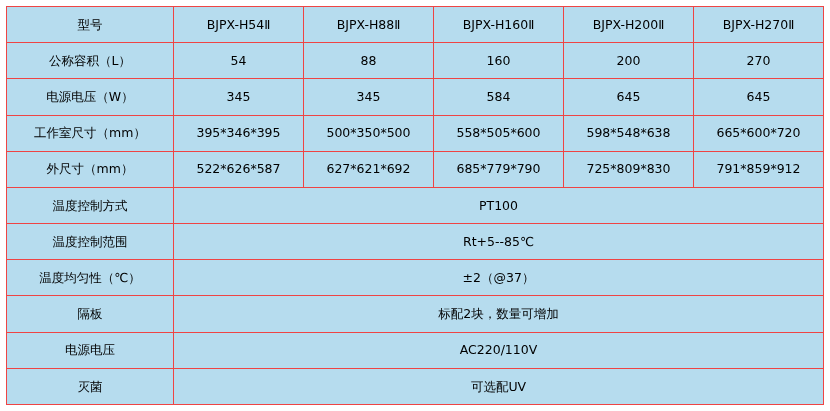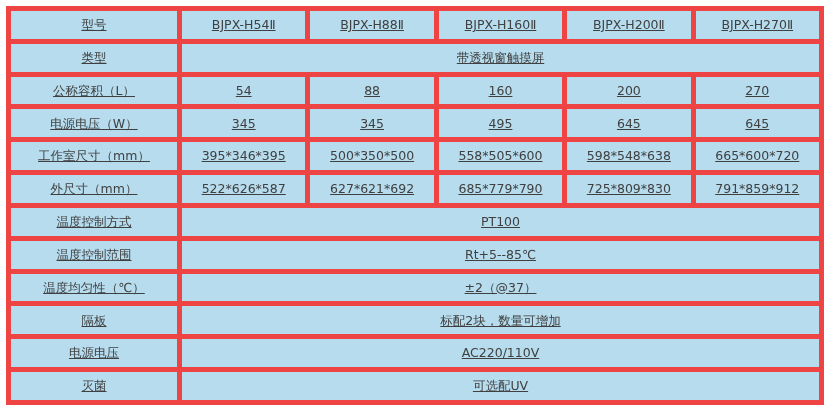--- a/index.html
+++ b/index.html
@@ -18,30 +18,29 @@
     background: #ffffff;
   }
   table.spec-table {
     border-collapse: collapse;
     width: 818px;
     height: 399px;
     table-layout: fixed;
     background: #b6dcee;
   }
   table.spec-table td {
-    border: 5px solid #ef4444;
+    border: 1px solid #ef4444;
     font-size: 12.5px;
-    color: #404040;
+    color: #000000;
     text-align: center;
     vertical-align: middle;
     padding: 2px 3px;
     line-height: 1.25;
     background: #b6dcee;
     white-space: nowrap;
-    text-decoration: underline;
   }
   td.label-cell {
     text-align: left;
     padding-left: 12px;
     width: 160px;
   }
   td.model-cell {
     font-size: 12.5px;
   }
   .row-h {
@@ -60,39 +59,35 @@
 
       <tr class="row-h">
         <td class="label-cell">型号</td>
         <td class="model-cell">BJPX-H54Ⅱ</td>
         <td class="model-cell">BJPX-H88Ⅱ</td>
         <td class="model-cell">BJPX-H160Ⅱ</td>
         <td class="model-cell">BJPX-H200Ⅱ</td>
         <td class="model-cell">BJPX-H270Ⅱ</td>
       </tr>
 
-      <tr class="row-h">
-        <td class="label-cell">类型</td>
-        <td class="merged" colspan="5">带透视窗触摸屏</td>
-      </tr>
 
       <tr class="row-h">
         <td class="label-cell">公称容积（L）</td>
         <td>54</td>
         <td>88</td>
         <td>160</td>
         <td>200</td>
         <td>270</td>
       </tr>
 
       <tr class="row-h">
         <td class="label-cell">电源电压（W）</td>
         <td>345</td>
         <td>345</td>
-        <td>495</td>
+        <td>584</td>
         <td>645</td>
         <td>645</td>
       </tr>
 
       <tr class="row-h">
         <td class="label-cell">工作室尺寸（mm）</td>
         <td>395*346*395</td>
         <td>500*350*500</td>
         <td>558*505*600</td>
         <td>598*548*638</td>

